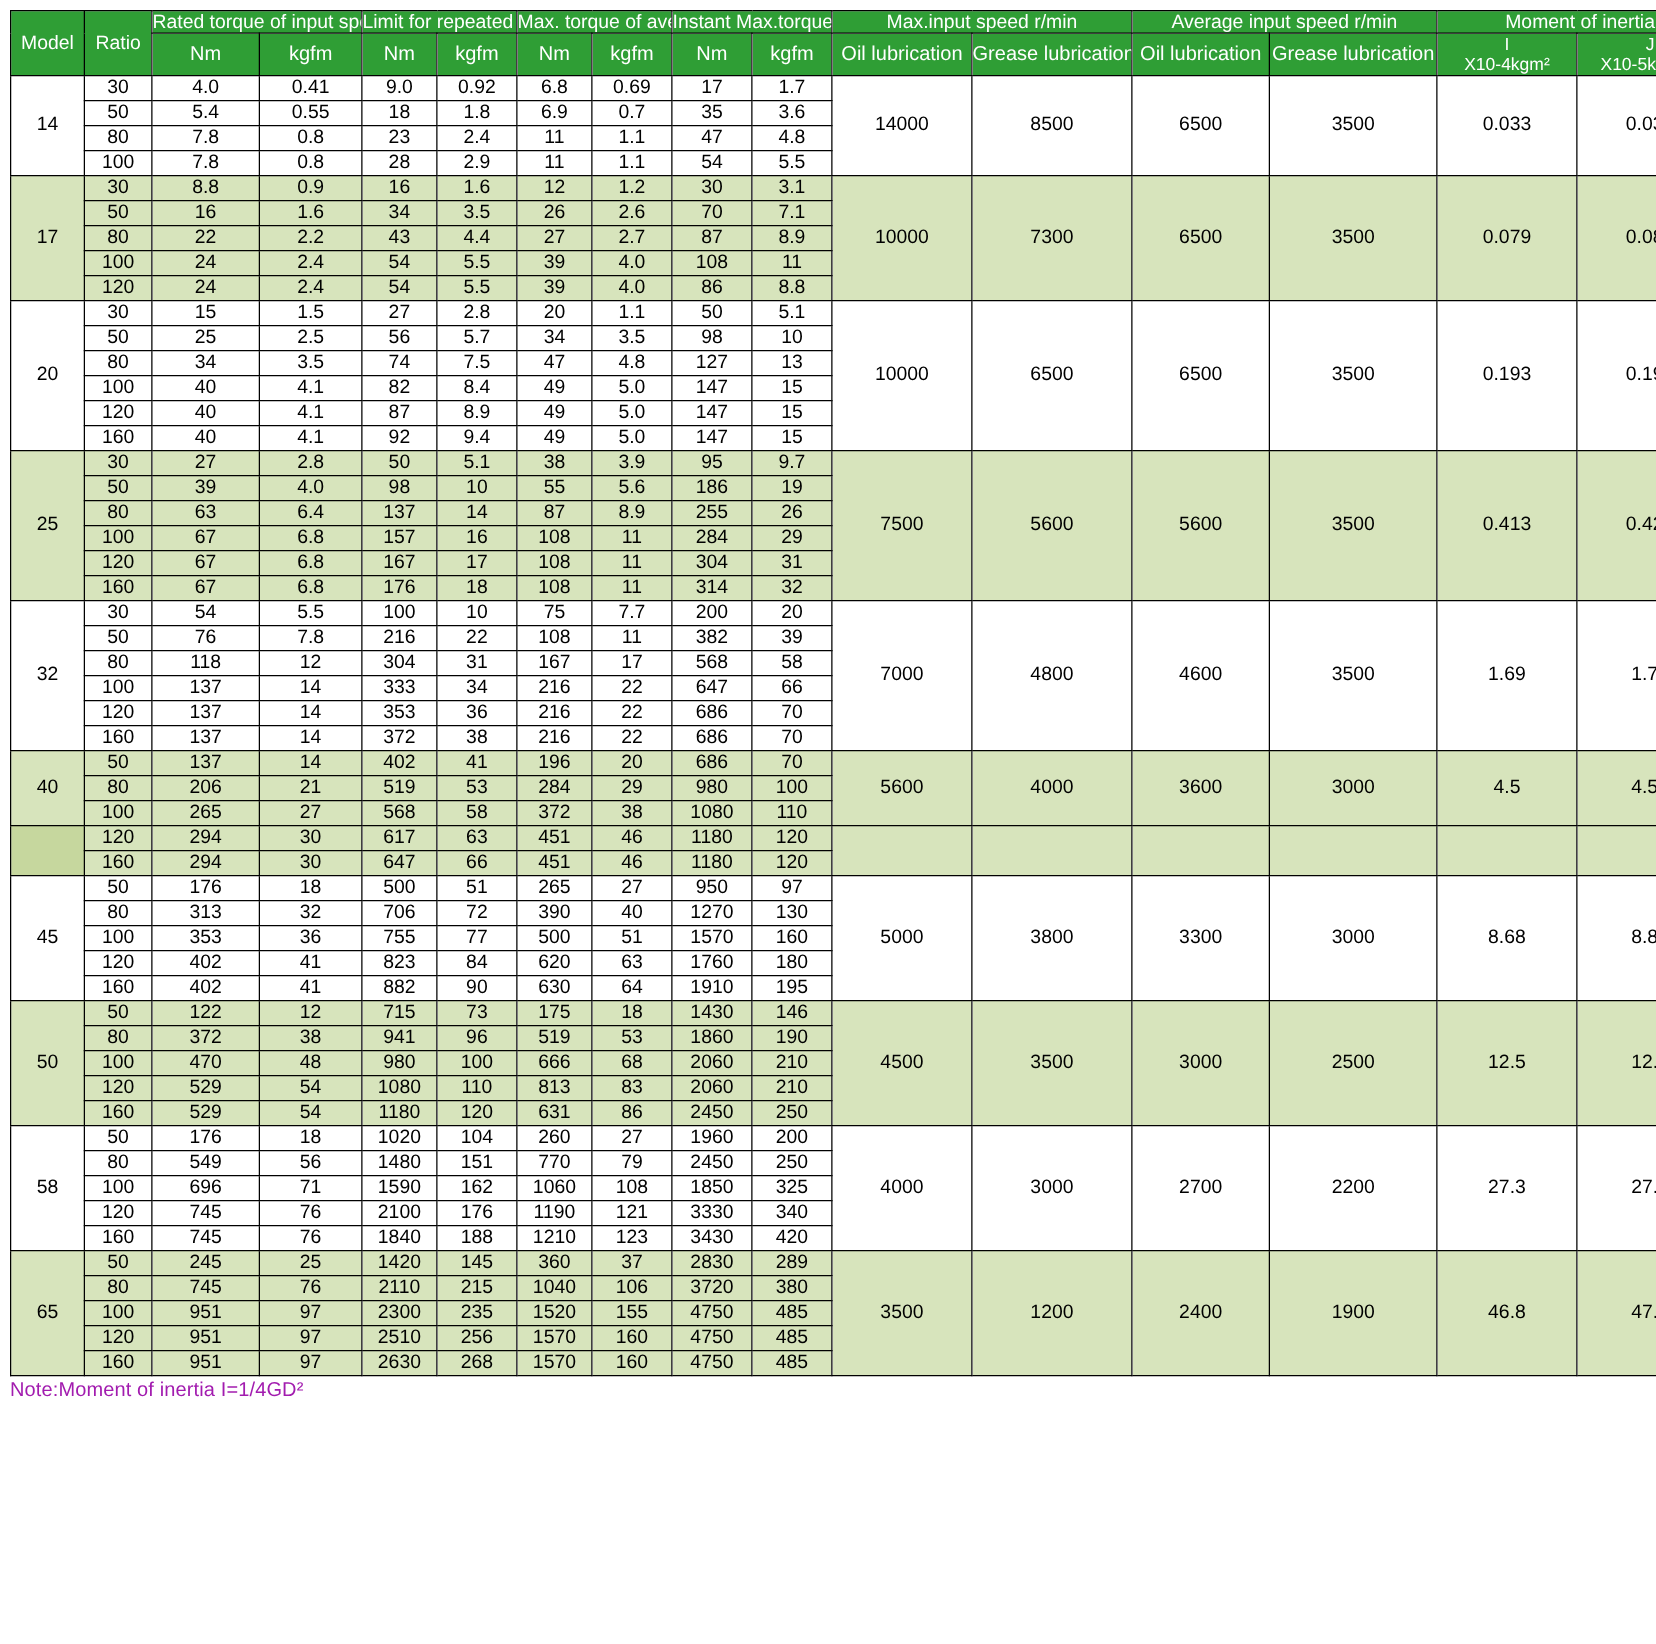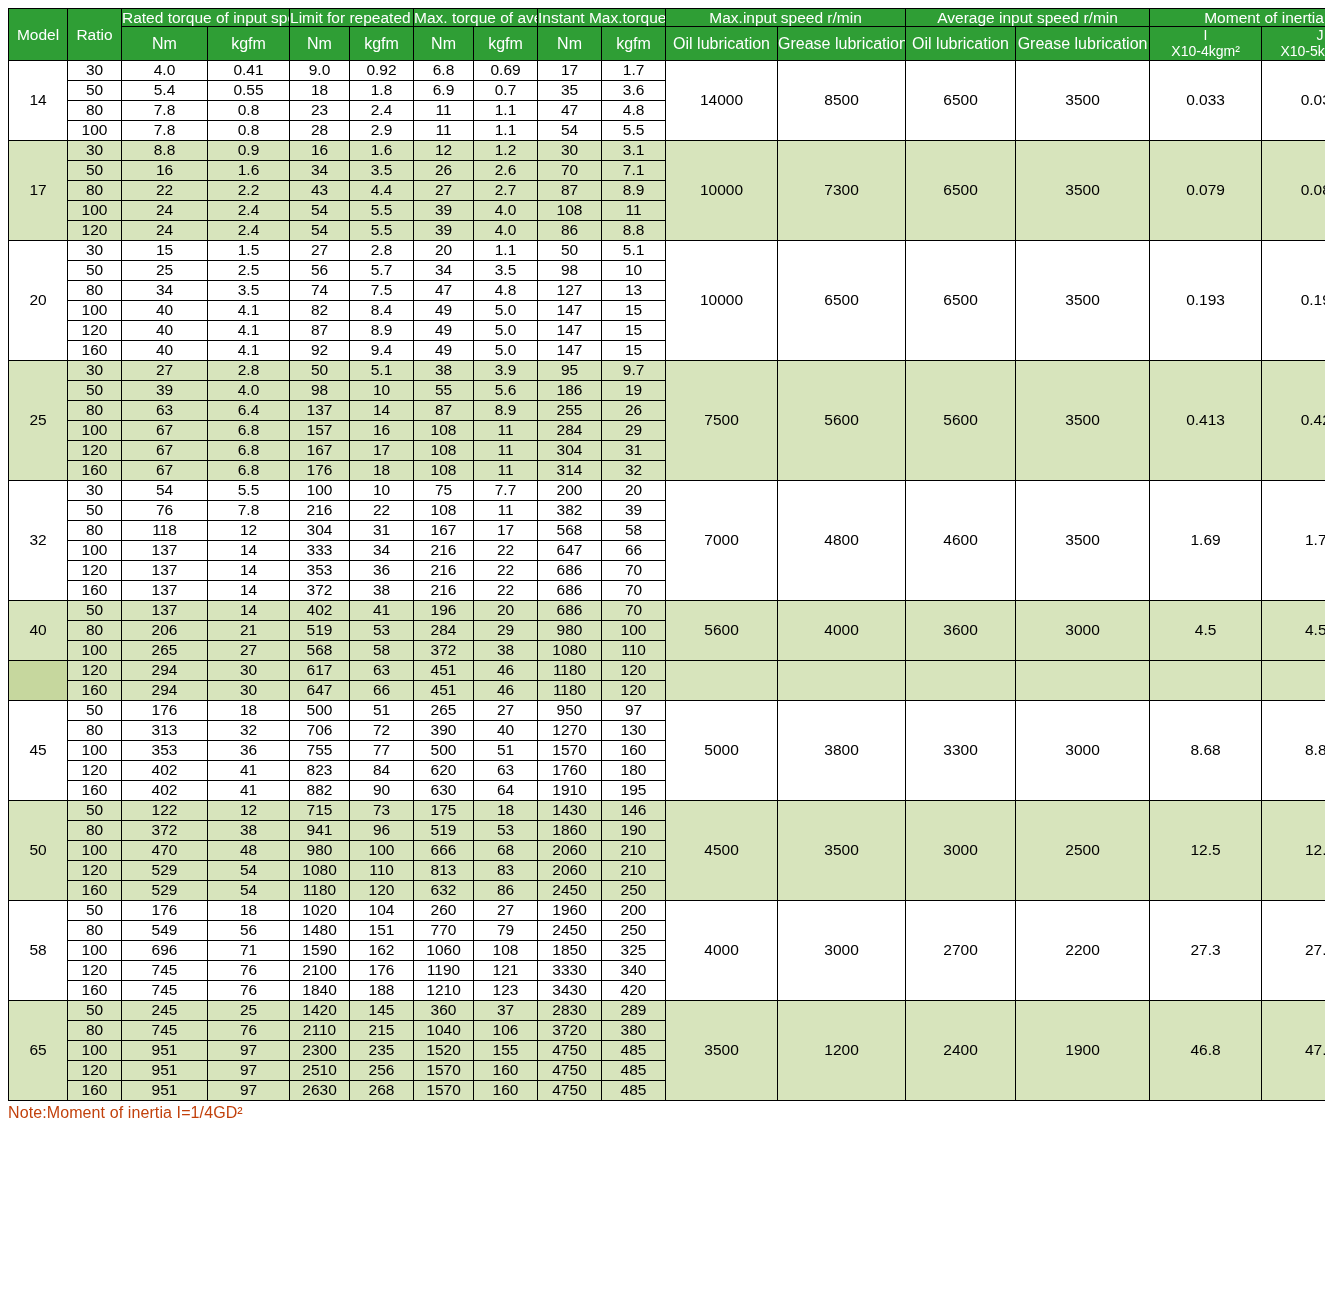--- a/index.html
+++ b/index.html
@@ -68,21 +68,21 @@
   }
   tr.shade td { background: #d7e4bc; }
   td.model-cell { font-size: 15.5px; }
   td.blank-olive { background: #c6d79e !important; }
   tr.shade td.blank-olive { background: #c6d79e !important; }
   td.thick-top { border-top: 2px solid #000000; }
   
   .note {
     margin-top: 3px;
     font-size: 16px;
-    color: #c2410c;
+    color: #a21caf;
     letter-spacing: 0.1px;
   }
 </style>
 </head>
 <body>
 
 <div id="sheet">
 
   <table class="spec">
     <colgroup>
@@ -654,21 +654,21 @@
           <td>83</td>
           <td>2060</td>
           <td>210</td>
         </tr>
         <tr class="shade">
           <td>160</td>
           <td>529</td>
           <td>54</td>
           <td>1180</td>
           <td>120</td>
-          <td>632</td>
+          <td>631</td>
           <td>86</td>
           <td>2450</td>
           <td>250</td>
         </tr>
         <tr>
           <td class="model-cell" rowspan="5">58</td>
           <td>50</td>
           <td>176</td>
           <td>18</td>
           <td>1020</td>

